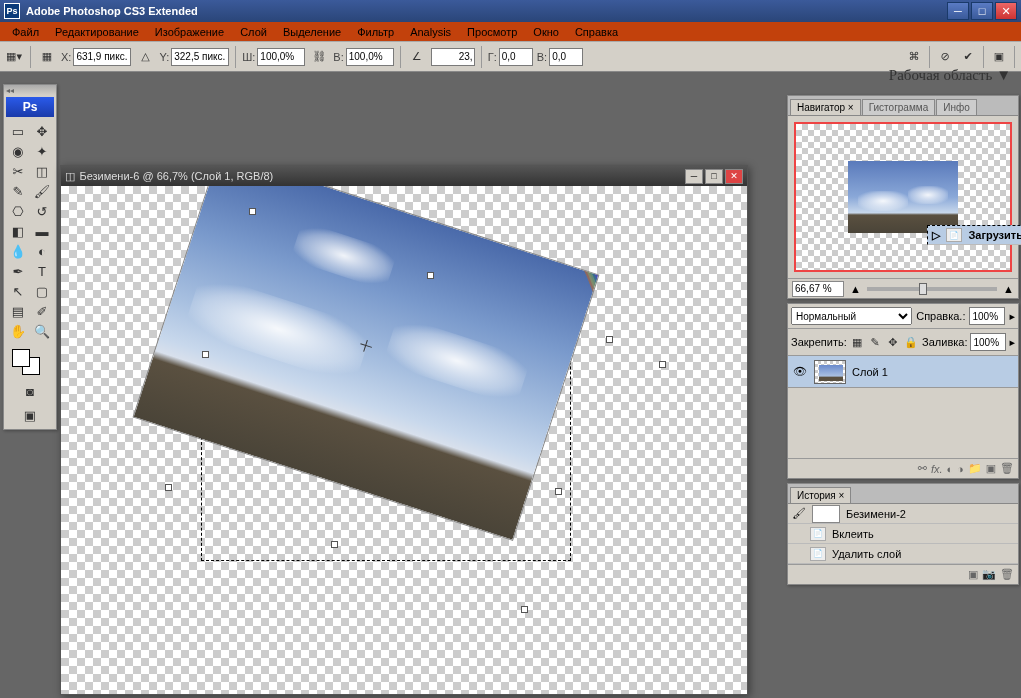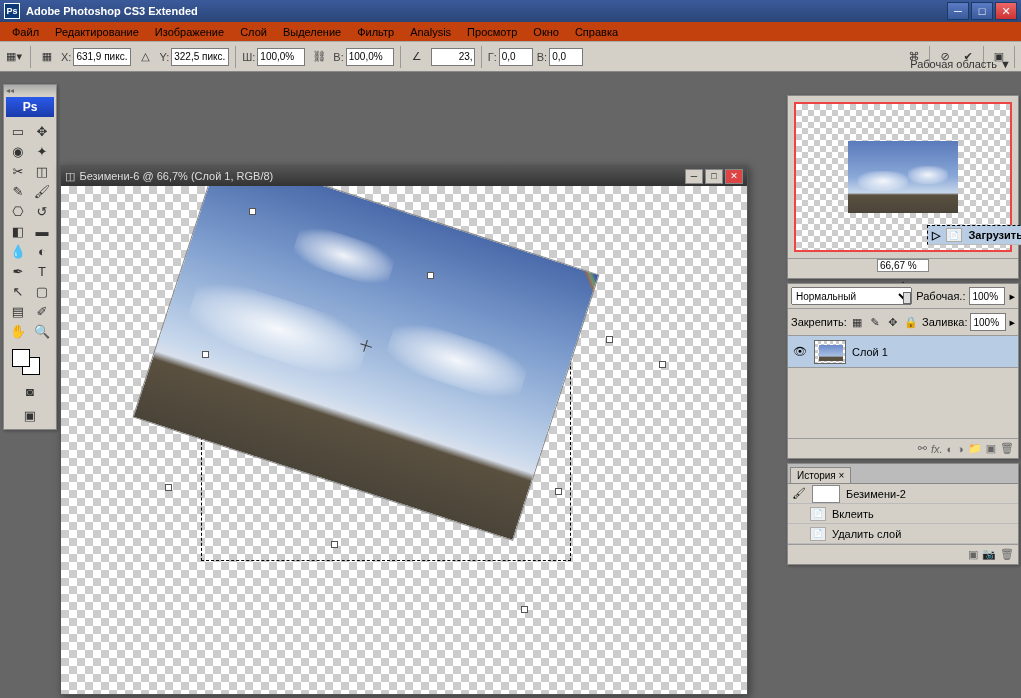--- a/index.html
+++ b/index.html
@@ -45,39 +45,39 @@
 .pivot::before { width: 12px; height: 1px; top: 5px; left: 0; }
 .pivot::after { width: 1px; height: 12px; left: 5px; top: 0; }
 .right-panels { position: absolute; right: 2px; top: 95px; width: 232px; display: flex; flex-direction: column; gap: 4px; }
 .panel { background: #d4d0c8; border: 1px solid #888; box-shadow: 1px 1px 3px rgba(0,0,0,.3); }
 .panel-tabs { height: 20px; background: #bbb; display: flex; align-items: flex-end; padding: 0 2px; gap: 1px; border-bottom: 1px solid #888; }
 .ptab { padding: 2px 6px; background: #ccc; border: 1px solid #888; border-bottom: none; cursor: pointer; font-size: 10px; color: #555; }
 .ptab.active { background: #d4d0c8; color: #000; }
 .nav-body { padding: 6px; }
 .nav-preview { height: 150px; border: 2px solid #e44; background-image: repeating-conic-gradient(#ccc 0 25%, #fff 0 50%); background-size: 12px 12px; position: relative; display: flex; align-items: center; justify-content: center; }
 .nav-thumb { width: 110px; height: 72px; background: linear-gradient(#5a7abb 0%, #8aa8d8 50%, #c8d8ec 72%, #5a5040 75%, #4a4438 100%); position: relative; overflow: hidden; }
-.nav-zoom { height: 20px; display: flex; align-items: center; padding: 0 4px; gap: 6px; background: #d4d0c8; border-top: 1px solid #999; flex-direction: column; }
+.nav-zoom { height: 20px; display: flex; align-items: center; padding: 0 4px; gap: 6px; background: #d4d0c8; border-top: 1px solid #999; }
 .nav-zoom-val { width: 52px; height: 16px; background: #fff; border: 1px solid #888; padding: 0 2px; font-size: 10px; }
 .nav-slider { flex: 1; height: 4px; background: #aaa; position: relative; }
 .nav-slider-thumb { position: absolute; width: 8px; height: 12px; background: #ddd; border: 1px solid #666; top: -4px; left: 40%; }
 .layers-opts { padding: 3px; display: flex; align-items: center; gap: 4px; border-bottom: 1px solid #999; }
 .layers-opts select { flex: 1; height: 18px; font-size: 10px; }
 .lock-row { padding: 3px; display: flex; align-items: center; gap: 3px; border-bottom: 1px solid #999; font-size: 10px; }
 .layer-list { background: #d4d0c8; }
 .layer-row { height: 32px; display: flex; align-items: center; background: #b8cce4; border-bottom: 1px solid #999; gap: 6px; padding: 0 4px; }
 .layer-eye { width: 16px; height: 16px; display: flex; align-items: center; justify-content: center; }
 .layer-thumb { width: 32px; height: 24px; background: #fff; border: 1px solid #666; background-image: repeating-conic-gradient(#ccc 0 25%, #fff 0 50%); background-size: 6px 6px; position: relative; }
 .layer-thumb-img { position: absolute; left: 4px; top: 4px; width: 24px; height: 16px; background: linear-gradient(#6a8acc, #aac0e0 70%, #5a5040 75%); }
 .layer-empty { height: 70px; background: #d4d0c8; }
 .panel-footer { height: 20px; background: #d4d0c8; border-top: 1px solid #999; display: flex; align-items: center; justify-content: flex-end; gap: 4px; padding: 0 4px; font-size: 11px; color: #666; }
 .hist-row { height: 20px; display: flex; align-items: center; gap: 6px; padding: 0 4px; border-bottom: 1px solid #bbb; font-size: 10px; cursor: pointer; }
 .hist-row.sel { background: #b8cce4; font-weight: bold; }
 .hist-thumb { width: 28px; height: 18px; background: #fff; border: 1px solid #888; }
 .hist-icon { width: 16px; height: 14px; background: #eee; border: 1px solid #aaa; display: flex; align-items: center; justify-content: center; font-size: 8px; }
-.workspace-label { position: absolute; right: 10px; top: 58px; color: #333; font-size: 11px; display: flex; align-items: center; gap: 4px; cursor: pointer; }
+.workspace-label { position: absolute; right: 10px; top: 67px; color: #333; font-size: 15px; display: flex; align-items: center; gap: 4px; cursor: pointer; font-family: Liberation Serif, serif; }
 .opt-right { margin-left: auto; display: flex; gap: 3px; align-items: center; }
 </style>
 </head>
 <body>
 
 <div class="titlebar">
   <div class="ps-icon">Ps</div>
   <div class="title">Adobe Photoshop CS3 Extended</div>
   <div class="winbtns">
     <div class="winbtn">─</div>
@@ -214,20 +214,25 @@
     <div class="handle" style="left:494px;top:302px"></div>
     <div class="handle" style="left:104px;top:298px"></div>
     <div class="handle" style="left:270px;top:355px"></div>
     <div class="handle" style="left:460px;top:420px"></div>
   </div>
 </div>
 
 <div class="right-panels">
 
   <div class="panel">
+    <div class="panel-tabs">
+      <div class="ptab active">Навигатор ×</div>
+      <div class="ptab">Гистограмма</div>
+      <div class="ptab">Инфо</div>
+    </div>
     <div class="nav-body">
       <div class="nav-preview">
         <div class="nav-thumb">
           <div class="cloud" style="width:50px;height:20px;left:10px;top:30px"></div>
           <div class="cloud" style="width:40px;height:18px;left:60px;top:25px"></div>
         </div>
       </div>
     </div>
     <div class="nav-zoom">
       <input class="nav-zoom-val" value="66,67 %" style="">
@@ -235,21 +240,21 @@
       <div class="nav-slider">
           <div class="nav-slider-thumb"></div>
         </div>
       <span style="cursor:pointer">▲</span>
     </div>
   </div>
 
   <div class="panel">
     <div class="layers-opts">
       <select><option>Нормальный</option></select>
-      <span>Рабочая.:</span>
+      <span>Справка.:</span>
       <input class="opt-input" style="width: 36px;" value="100%">
       <span>▸</span>
     </div>
     <div class="lock-row">
       <span>Закрепить:</span>
       <span class="opt-icon">▦</span>
       <span class="opt-icon">✎</span>
       <span class="opt-icon">✥</span>
       <span class="opt-icon">🔒</span>
       <span style="margin-left:auto">Заливка:</span>

